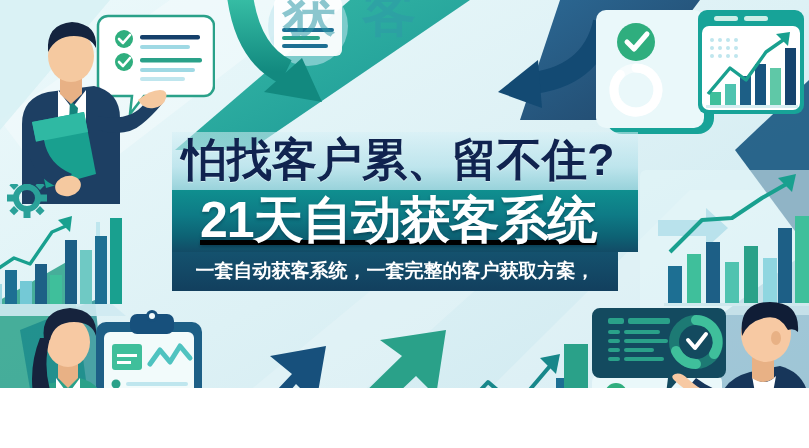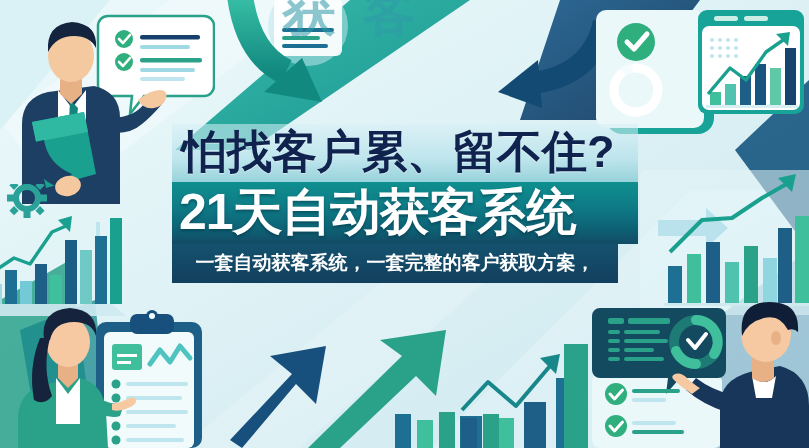--- a/index.html
+++ b/index.html
@@ -1,51 +1,53 @@
 <!DOCTYPE html>
 <html><head>
 <meta charset="utf-8">
 <style>
   html,body{margin:0;padding:0;background:#fff;}
   body{font-family:"Liberation Sans","DejaVu Sans",sans-serif;}
 
   #poster{
     position:relative;
-    width:809px;height:448px;
+    width:809px;height:388px;
     overflow:hidden;
     background:
       radial-gradient(120% 90% at 50% 40%, #eaf8fa 0%, #ddf1f5 45%, #cde9f0 100%);
   }
 
   
   .layer{position:absolute;}
   .svgfull{position:absolute;left:0;top:0;width:809px;height:448px;}
 
   
   #headline{
     position:absolute;left:172px;top:124px;width:466px;
     z-index:40;
   }
   .band{position:relative;box-sizing:border-box;}
 
   .band-1{
     background:linear-gradient(180deg,rgba(214,240,246,.55) 0%, rgba(180,225,234,.75) 60%, rgba(140,205,214,.85) 100%);
     padding:2px 10px 4px 10px;
     width:466px;
+    margin-top:8px;
   }
   .band-1 .txt{
     font-size:45px;line-height:52px;font-weight:700;
     color:#10234f;letter-spacing:0px;white-space:nowrap;
     text-shadow:0 1px 0 rgba(255,255,255,.45);
   }
 
   .band-2{
     background:linear-gradient(180deg,#0f8f8f 0%, #0e7b86 40%, #0d6274 75%, #124b66 100%);
-    padding:1px 10px 3px 7px;
+    padding:1px 10px 3px 28px;
     width:466px;
+    text-decoration:underline;
   }
   .band-2 .txt{
     font-size:50px;line-height:58px;font-weight:700;
     color:#ffffff;white-space:nowrap;letter-spacing:-1px;
     text-shadow:0 2px 3px rgba(5,40,60,.45);
   }
 
   .band-3{
     background:linear-gradient(180deg,#14526e 0%, #123f5e 100%);
     padding:6px 12px 8px 12px;

